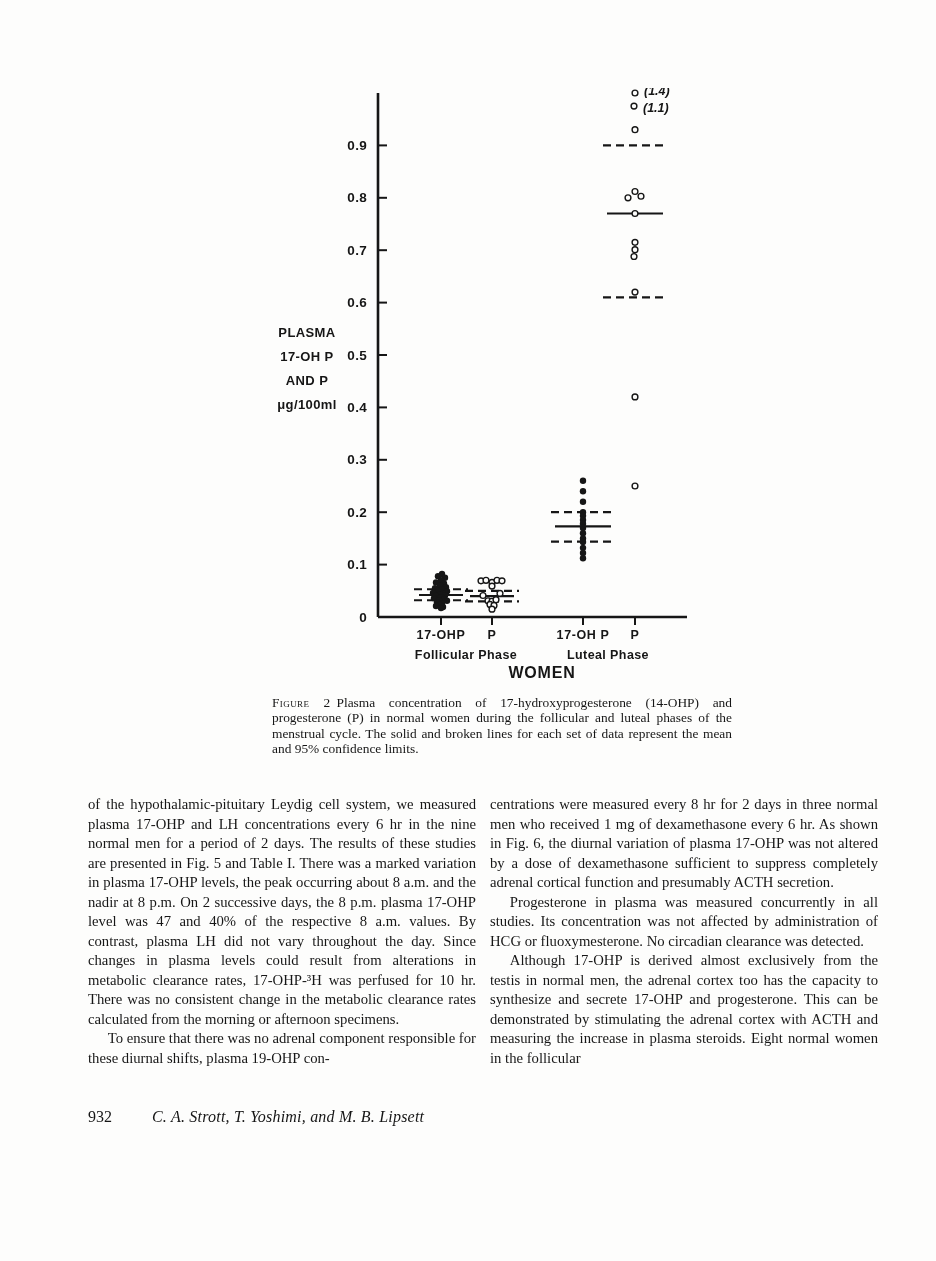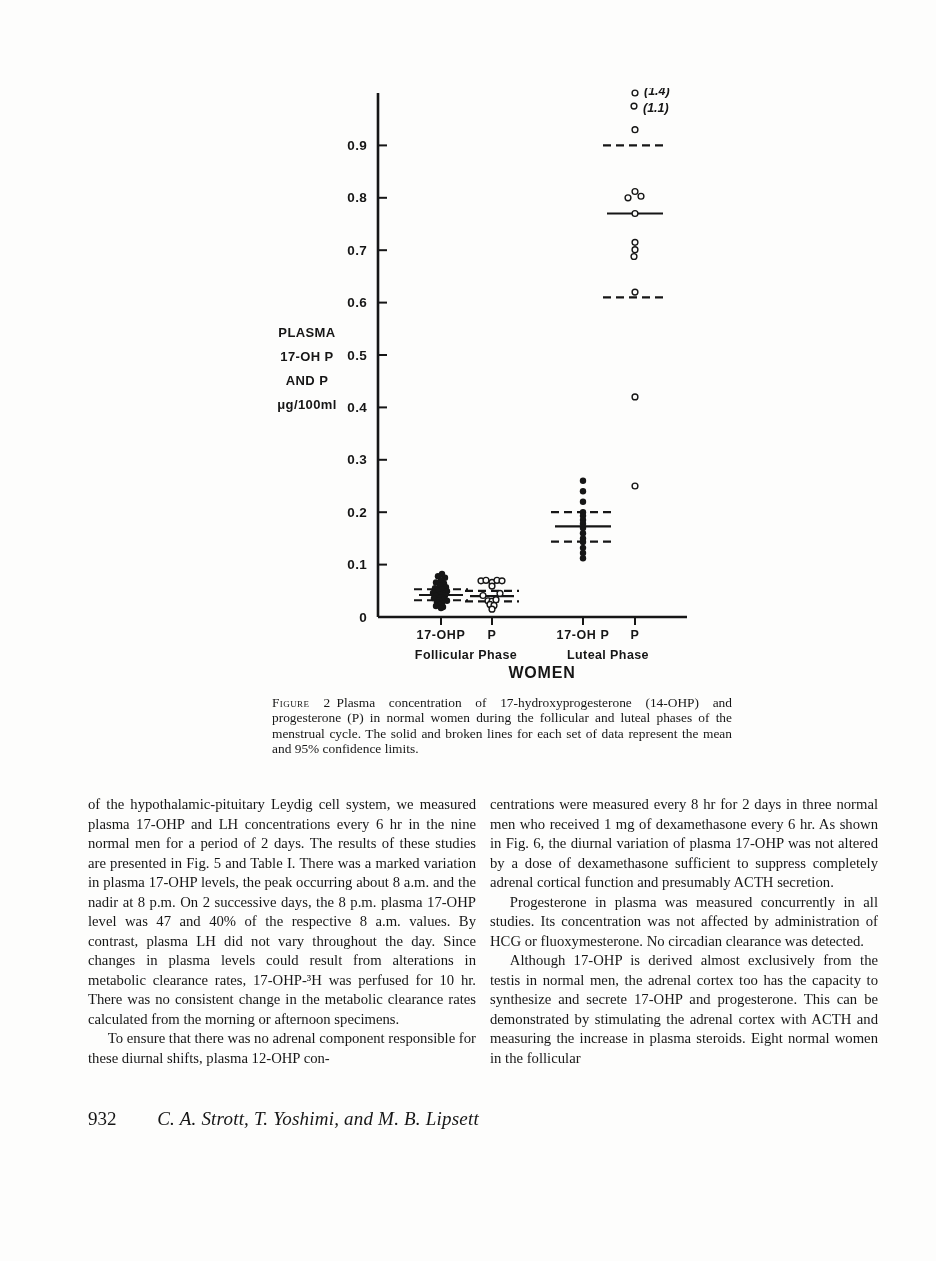--- a/index.html
+++ b/index.html
@@ -41,21 +41,21 @@
     font-family:"Liberation Serif",serif;
     font-size:14.7px;line-height:19.5px;
     text-align:justify;
   }
   .col{width:388px;}
   .col p{margin:0;}
   .col p.indent{text-indent:1.35em;}
   
   .footer{
     position:absolute;left:88px;top:1108px;width:790px;
-    font-family:"Liberation Serif",serif;font-size:19px;
+    font-family:"Liberation Serif",serif;font-size:16px;
   }
   .pagenum{display:inline-block;}
   .authors{font-style:italic;margin-left:36px;letter-spacing:.2px;}
 </style>
 </head>
 <body>
 
 <div class="page">
 
   <div class="chart-wrap" id="chart"><svg viewBox="0 0 460 600" width="460" height="600">
@@ -178,21 +178,21 @@
         <text x="216" y="571" class="phaselab">Follicular Phase</text>
         <text x="358" y="571" class="phaselab">Luteal Phase</text>
         <text x="292" y="590" class="womenlab">WOMEN</text>
       </svg></div>
 
   <p class="caption"><span class="cap-label">Figure 2</span><span>Plasma concentration of 17-hydroxyprogesterone (14-OHP) and progesterone (P) in normal women during the follicular and luteal phases of the menstrual cycle. The solid and broken lines for each set of data represent the mean and 95% confidence limits.</span></p>
 
   <div class="columns">
     <div class="col">
       <p>of the hypothalamic-pituitary Leydig cell system, we measured plasma 17-OHP and LH concentrations every 6 hr in the nine normal men for a period of 2 days. The results of these studies are presented in Fig. 5 and Table I. There was a marked variation in plasma 17-OHP levels, the peak occurring about 8 a.m. and the nadir at 8 p.m. On 2 successive days, the 8 p.m. plasma 17-OHP level was 47 and 40% of the respective 8 a.m. values. By contrast, plasma LH did not vary throughout the day. Since changes in plasma levels could result from alterations in metabolic clearance rates, 17-OHP-³H was perfused for 10 hr. There was no consistent change in the metabolic clearance rates calculated from the morning or afternoon specimens.</p>
-      <p class="indent">To ensure that there was no adrenal component responsible for these diurnal shifts, plasma 12-OHP con-</p>
+      <p class="indent">To ensure that there was no adrenal component responsible for these diurnal shifts, plasma 19-OHP con-</p>
     </div>
     <div class="col">
       <p>centrations were measured every 8 hr for 2 days in three normal men who received 1 mg of dexamethasone every 6 hr. As shown in Fig. 6, the diurnal variation of plasma 17-OHP was not altered by a dose of dexamethasone sufficient to suppress completely adrenal cortical function and presumably ACTH secretion.</p>
       <p class="indent">Progesterone in plasma was measured concurrently in all studies. Its concentration was not affected by administration of HCG or fluoxymesterone. No circadian clearance was detected.</p>
       <p class="indent">Although 17-OHP is derived almost exclusively from the testis in normal men, the adrenal cortex too has the capacity to synthesize and secrete 17-OHP and progesterone. This can be demonstrated by stimulating the adrenal cortex with ACTH and measuring the increase in plasma steroids. Eight normal women in the follicular</p>
     </div>
   </div>
 
   <div class="footer">
     <span class="pagenum">932</span>

